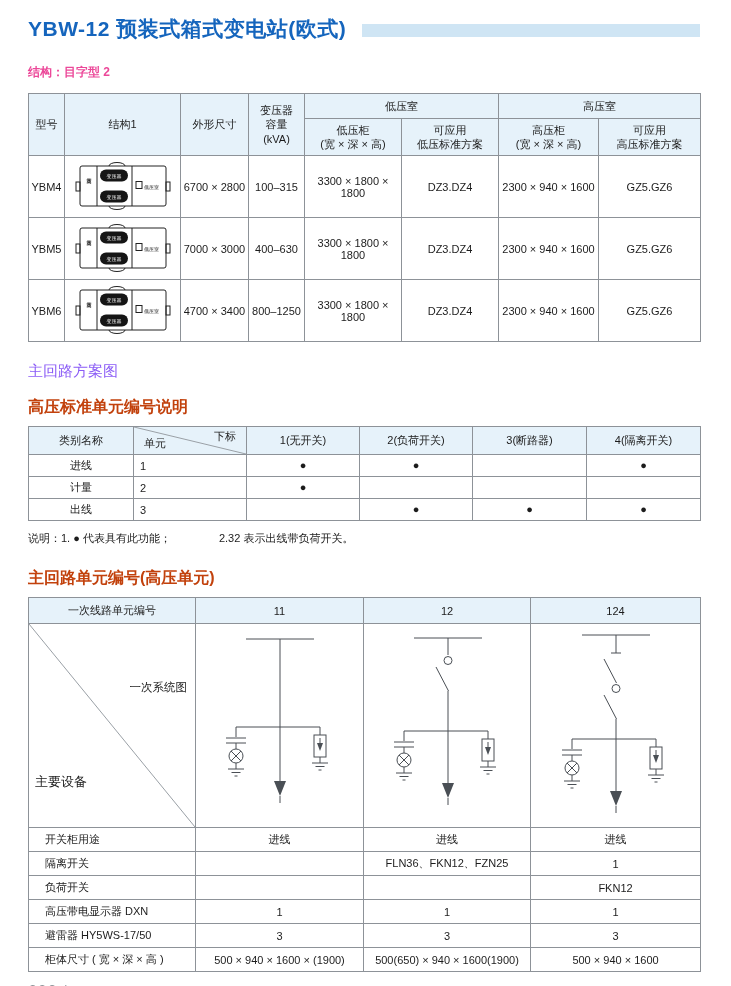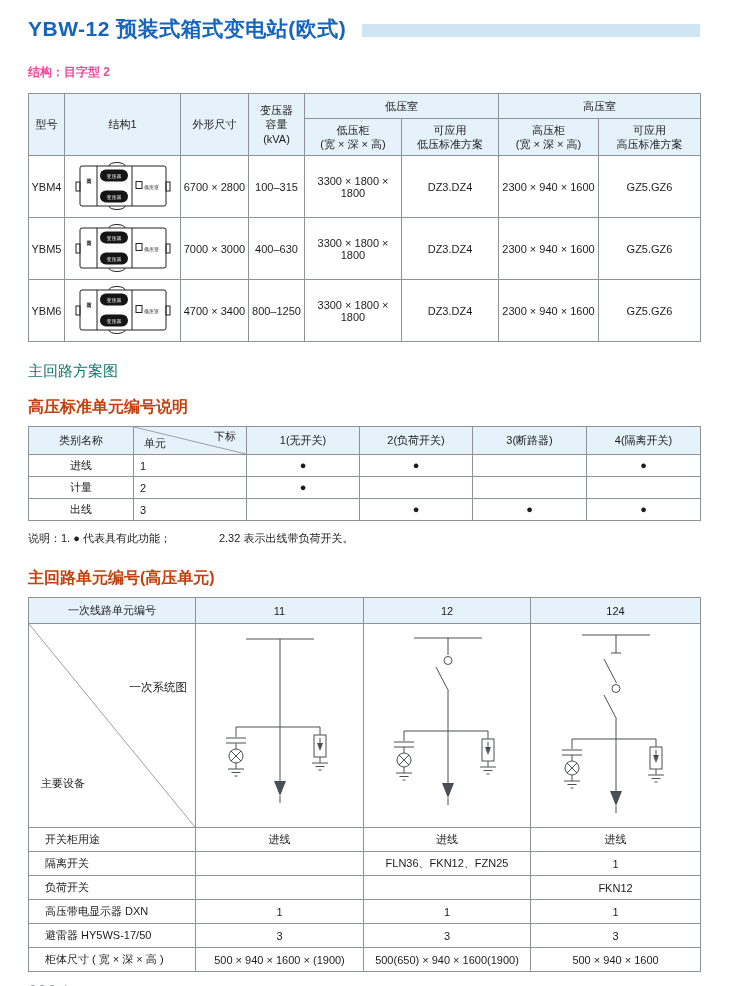--- a/index.html
+++ b/index.html
@@ -34,32 +34,32 @@
   .corner{position:relative;padding:0;}
   .corner .tr{position:absolute;top:2px;right:10px;font-size:11px;}
   .corner .bl{position:absolute;bottom:3px;left:10px;font-size:11px;}
   .diag{position:absolute;left:0;top:0;width:100%;height:100%;display:block;}
 
   .notes{margin-top:10px;font-size:11px;color:#1c1c1c;}
   .notes .gap{margin-left:48px;}
 
   .sub-heading{margin-top:16px;font-size:16px;font-weight:700;color:#c2410c;}
   .sub-heading.second{margin-top:22px;}
-  .section-heading{margin:20px 0 0 0;font-size:15px;font-weight:normal;color:#0f766e;}
+  .section-heading{margin:20px 0 0 0;font-size:15px;font-weight:normal;color:#8b5cf6;}
 
   
   .t3{margin-top:8px;}
   .t3 tr.hdr{height:26px;text-align:center;}
   .t3 tr.diagrow{height:204px;}
   .t3 tbody tr.info{height:24px;}
   .t3 td.lbl{text-align:left;padding-left:16px;}
   .t3 td.val{text-align:center;}
   .diag-cell{position:relative;}
   .diag-cell .sys{position:absolute;top:56px;right:8px;font-size:11.5px;}
-  .diag-cell .equip{position:absolute;bottom:36px;left:12px;font-size:11px;}
+  .diag-cell .equip{position:absolute;bottom:36px;left:6px;font-size:13px;}
   .cir{text-align:center;vertical-align:middle;}
   .cir svg{display:block;margin:0 auto;}
 
   .footer{margin-top:10px;font-size:17px;color:#8b9095;}
   .footer .bar{margin-left:7px;color:#aab0b5;}
 </style>
 </head>
 <body>
 
 <div class="page">

